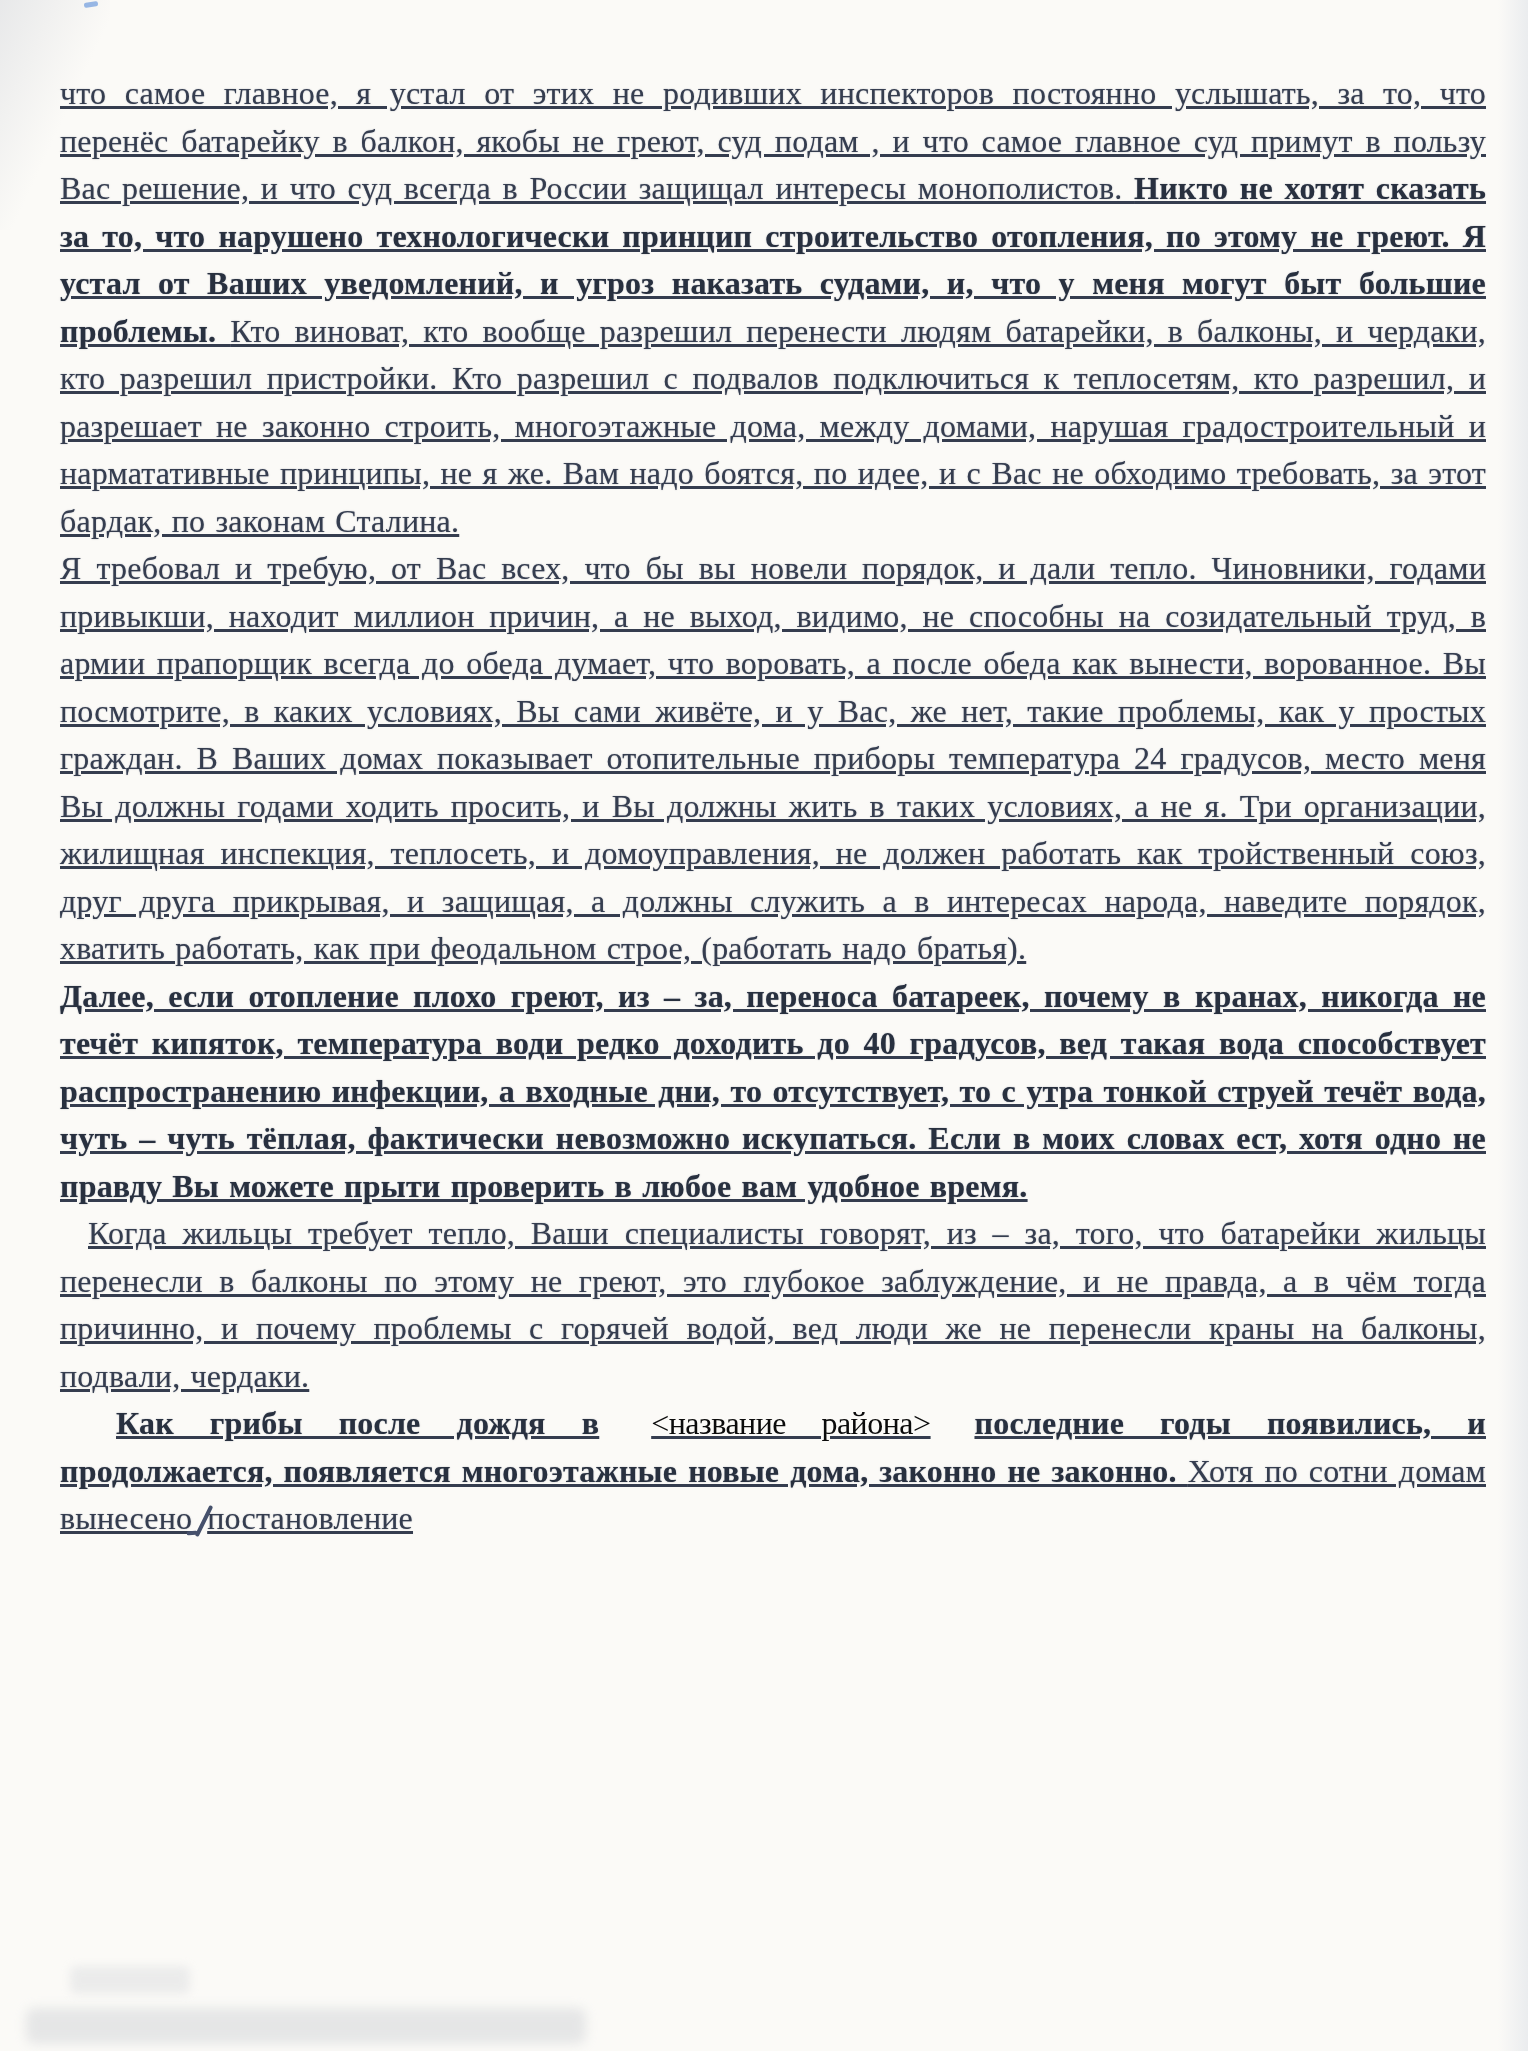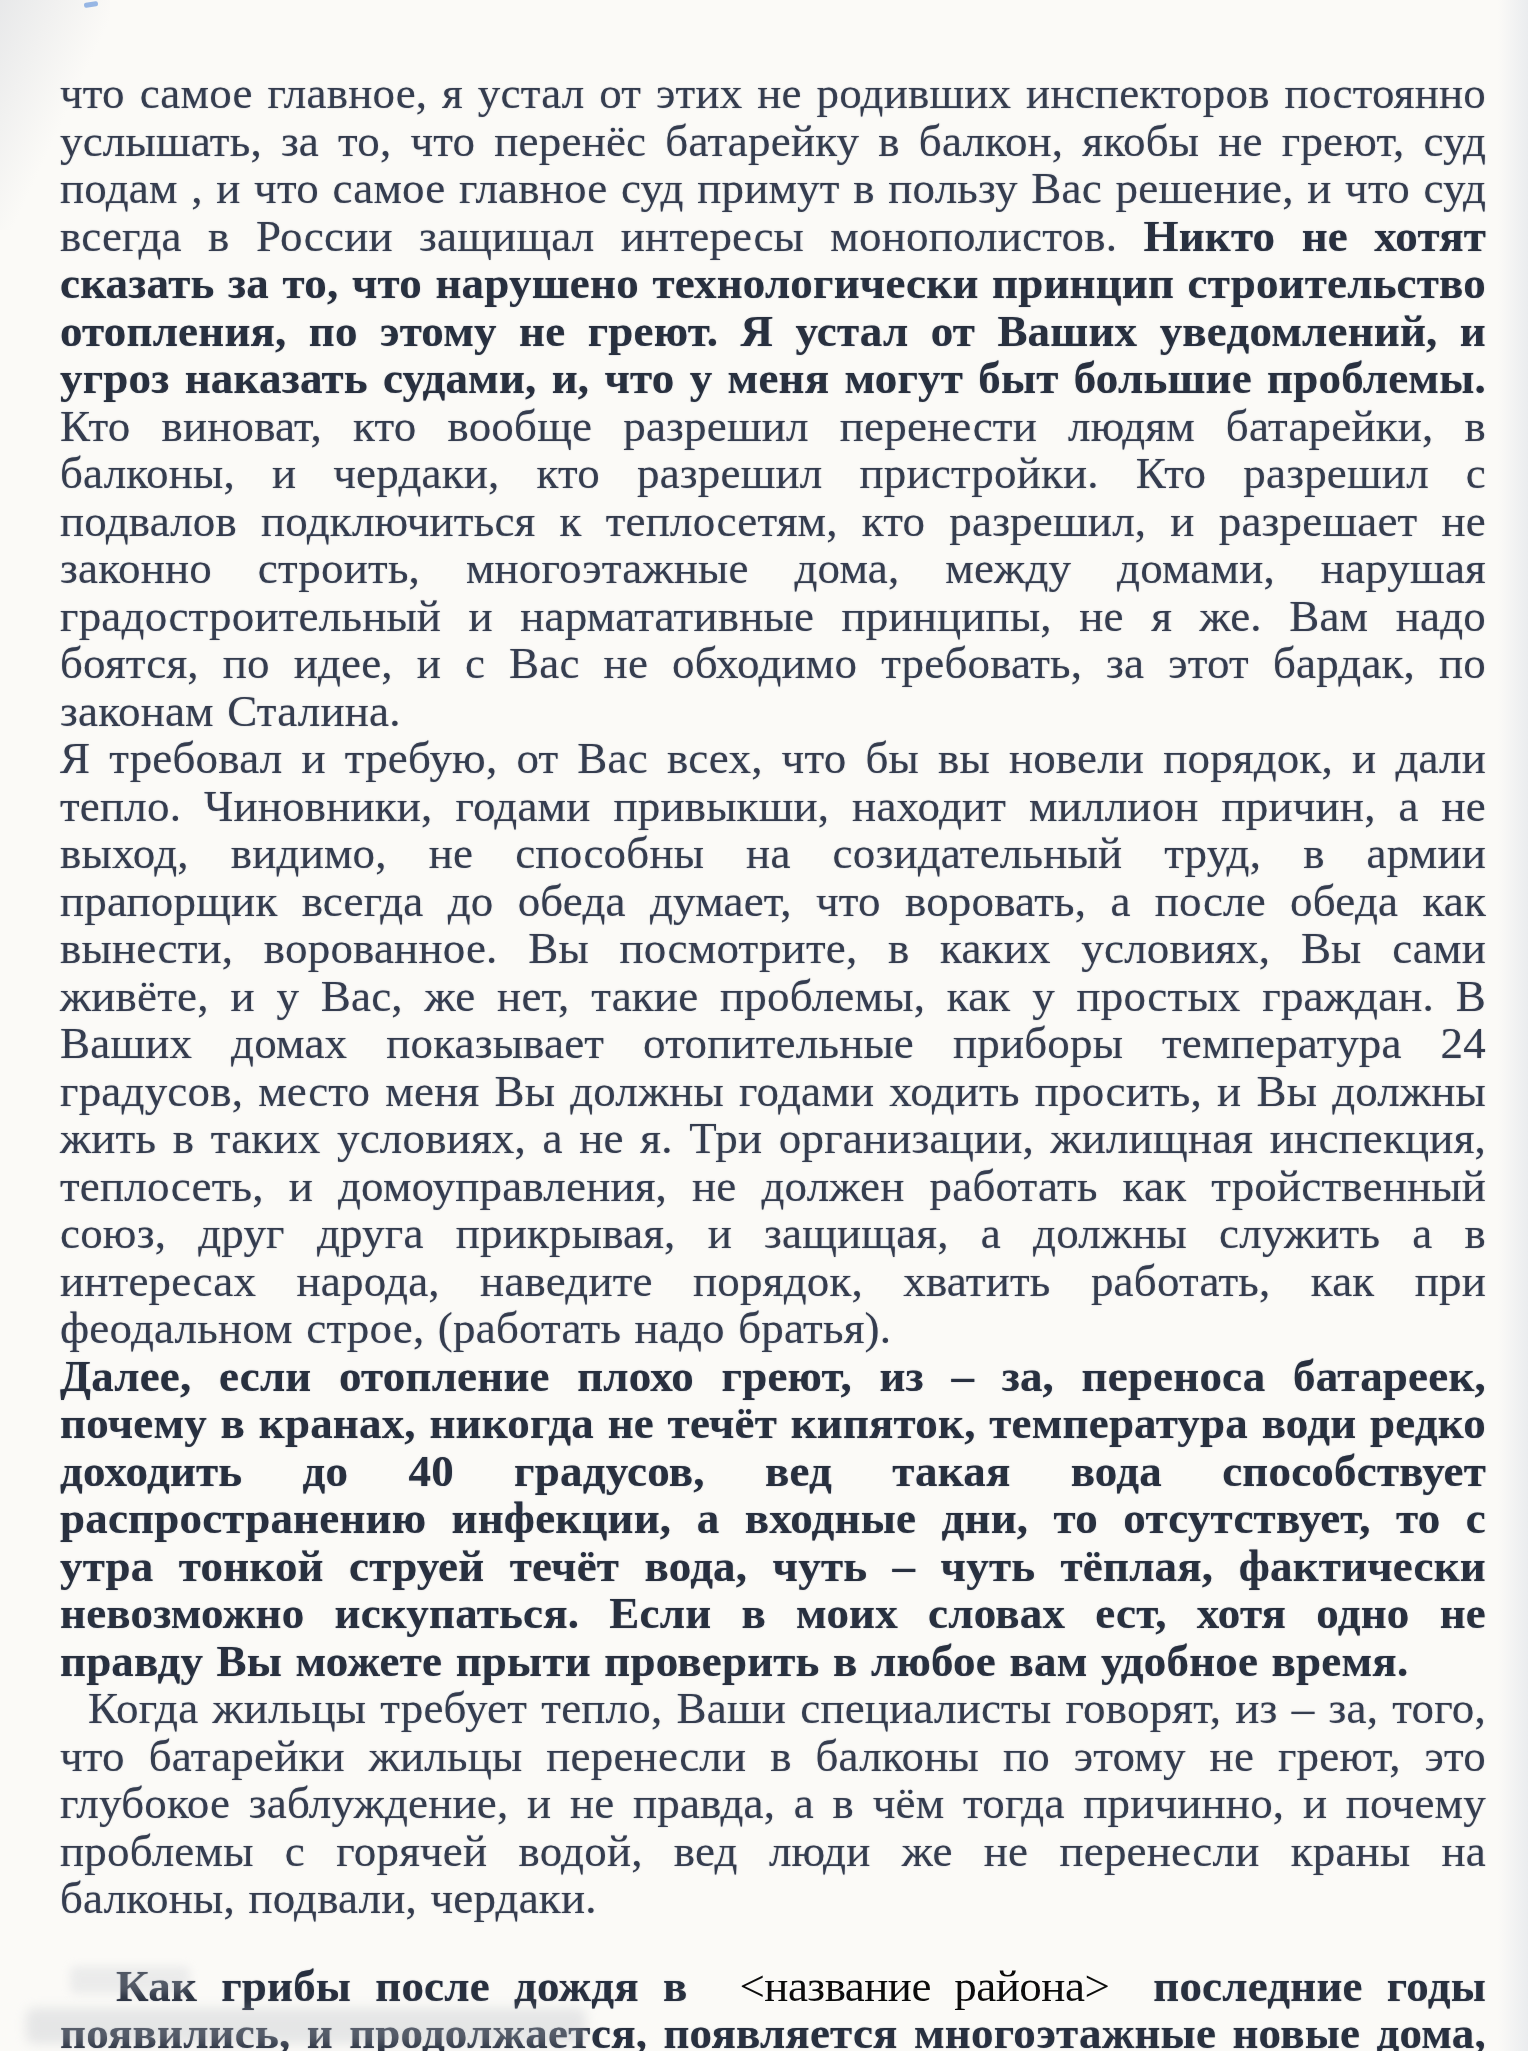--- a/index.html
+++ b/index.html
@@ -47,31 +47,32 @@
   }
 
   .page {
     position: absolute;
     left: 0; top: 0; right: 0; bottom: 0;
     padding: 70px 42px 0 60px;
     box-sizing: border-box;
   }
   .para {
     margin: 0;
-    font-size: 45px;
+    font-size: 32px;
     line-height: 47.5px;
     text-align: justify;
     color: #353d4f;
     text-shadow: 0 0 1.2px rgba(52, 62, 88, 0.55);
     letter-spacing: 0.2px;
     word-spacing: 2px;
+    text-decoration: underline;
   }
   .b { font-weight: bold; color: #28303f; }
   .indent-sm { text-indent: 28px; }
-  .indent-md { text-indent: 56px; margin-top: 40px; }
+  .indent-md { text-indent: 56px; }
   .last-justify { text-align-last: justify; }
 
   
   .district {
     color: #0b0b0b;
     text-shadow: none;
     font-weight: normal;
     letter-spacing: -0.5px;
     margin: 0 44px 0 52px;
     white-space: nowrap;

